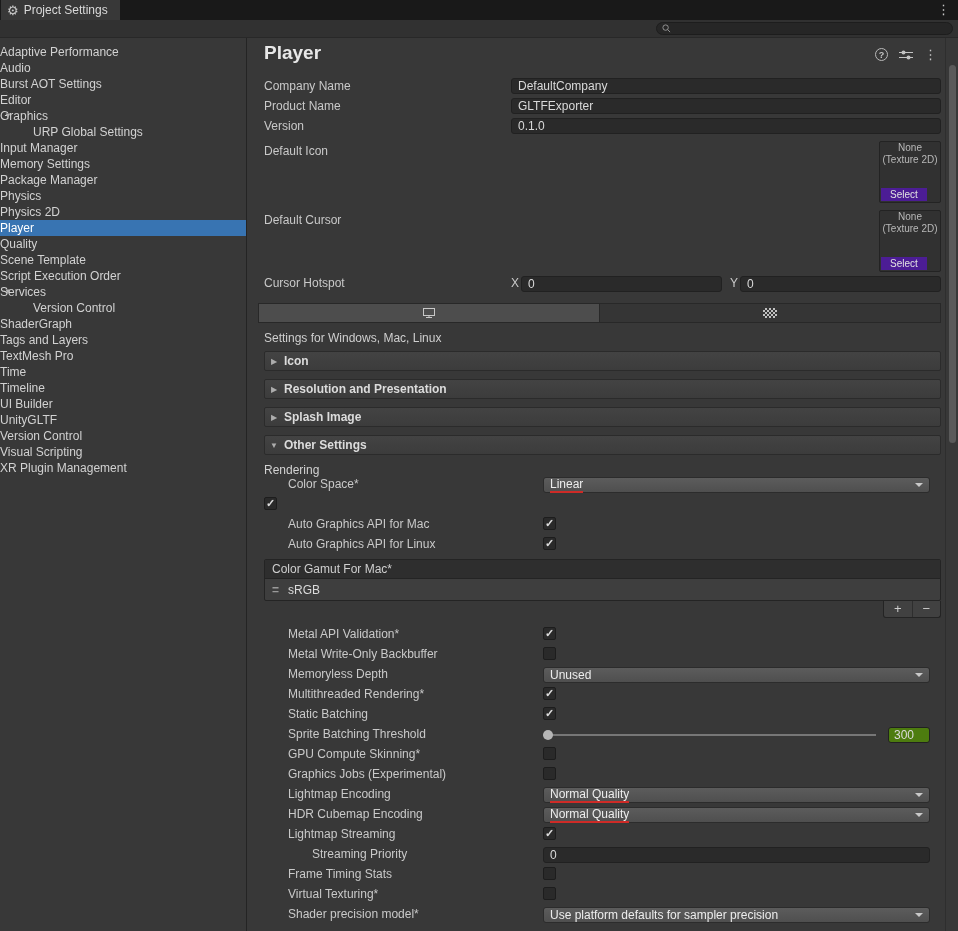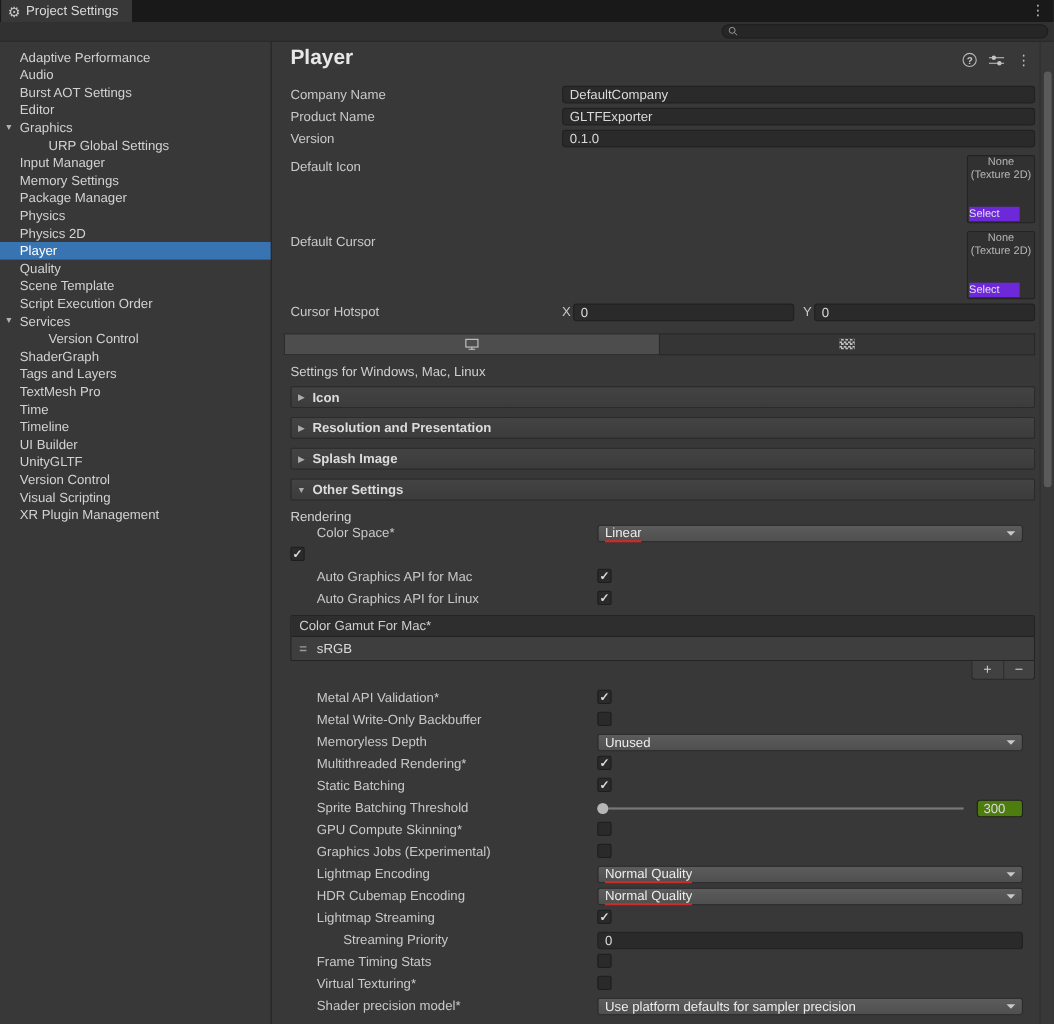--- a/index.html
+++ b/index.html
@@ -11,22 +11,22 @@
   .app-tab{position:absolute;left:1px;top:0;height:20px;background:#383838;display:flex;align-items:center;gap:5px;padding:0 12px 0 6px;color:#DADADA}
   .gear{font-size:13px;color:#C8C8C8;line-height:1}
   .win-kebab{position:absolute;right:8px;top:2px;font-size:13px;color:#C8C8C8}
 
   
   .searchrow{position:absolute;top:20px;left:0;right:0;height:18px;background:#313131;border-bottom:1px solid #282828}
   .searchbox{position:absolute;right:5px;top:2px;width:297px;height:13px;background:#262626;border:1px solid #1D1D1D;border-radius:7px;display:flex;align-items:center;padding-left:5px;gap:4px}
 
   
   .sidebar{position:absolute;top:38px;left:0;width:247px;bottom:0;background:#383838;border-right:1px solid #242424;padding-top:6px}
-  .side-item{height:16px;display:flex;align-items:center;padding-left:18px;position:relative;white-space:nowrap;cursor:default}
-  .side-item.ind{padding-left:44px}
+  .side-item{height:16px;display:flex;align-items:center;position:relative;white-space:nowrap;cursor:default}
+  .side-item.ind{padding-left:33px}
   .side-item.selected{background:var(--sel,#3874B2);color:#FFFFFF}
   .side-arrow{position:absolute;left:4px;top:3px;font-size:8px;color:#B2B2B2;line-height:10px}
 
   
   .main{position:absolute;top:38px;left:248px;right:0;bottom:0}
   .page-title{position:absolute;left:16px;top:4px;font-size:19px;font-weight:bold;color:#E8E8E8}
   .hdr-icons{position:absolute;right:21px;top:9px;display:flex;gap:11px;align-items:center;color:#C4C4C4}
   .help-icon{width:13px;height:13px;border:1px solid #B8B8B8;border-radius:50%;font-size:9px;display:flex;align-items:center;justify-content:center;font-weight:bold}
   .kebab{font-size:13px;color:#C4C4C4}
   .content{position:absolute;top:33px;left:0;right:13px;bottom:0;padding:0 4px 0 16px;overflow:hidden}
@@ -36,21 +36,21 @@
   
   .frow{display:flex;align-items:center;height:19px;margin-bottom:1px}
   .flabel{width:247px;flex:none;color:#C9C9C9}
   .tfield{flex:1;height:16px;background:#2A2A2A;border:1px solid #212121;border-radius:3px;padding:0 6px;line-height:14px;color:#DADADA;min-width:0}
 
   
   .orow{display:flex;height:62px}
   .orow .flabel{padding-top:3px}
   .objbox{margin-left:auto;width:62px;height:62px;background:#313131;border:1px solid #232323;position:relative;border-radius:2px;flex:none}
   .objtext{position:absolute;top:0;left:0;right:0;text-align:center;font-size:10px;color:#B8B8B8;line-height:12px}
-  .objselect{position:absolute;left:1px;right:13px;bottom:1px;height:13px;background:#6d28d9;font-size:10px;color:#E2E2E2;line-height:13px}
+  .objselect{position:absolute;left:1px;right:13px;bottom:1px;height:13px;background:#4c1d95;font-size:10px;color:#E2E2E2;text-align:center;line-height:13px}
 
   
   .hotrow{display:flex;align-items:flex-start;height:19px;margin-top:4px}
   .axis{width:10px;flex:none;color:#C9C9C9}
   .hotrow .tfield.mr{margin-right:8px}
 
   
   .ptabs{display:flex;height:20px;margin:8px 0 0 -6px}
   .ptab{flex:1;background:#353535;border:1px solid #282828;display:flex;align-items:center;justify-content:center}
   .ptab + .ptab{border-left:none}

